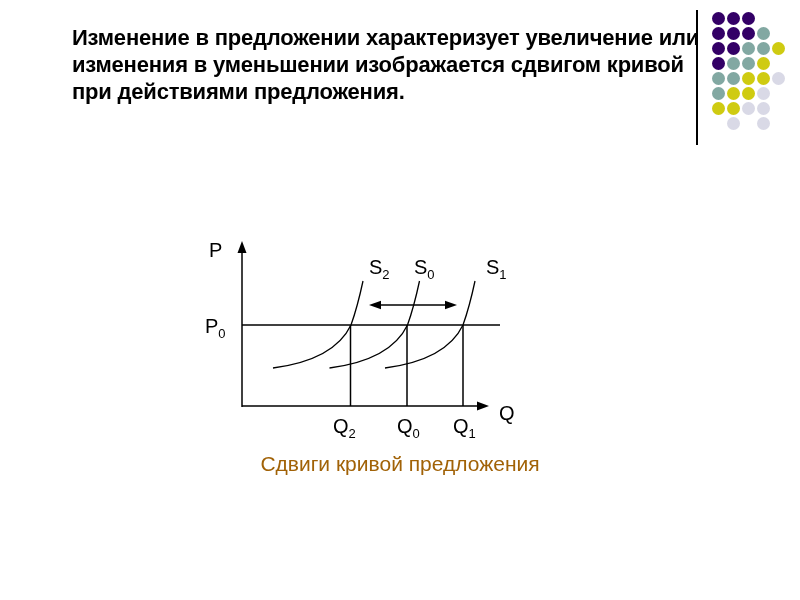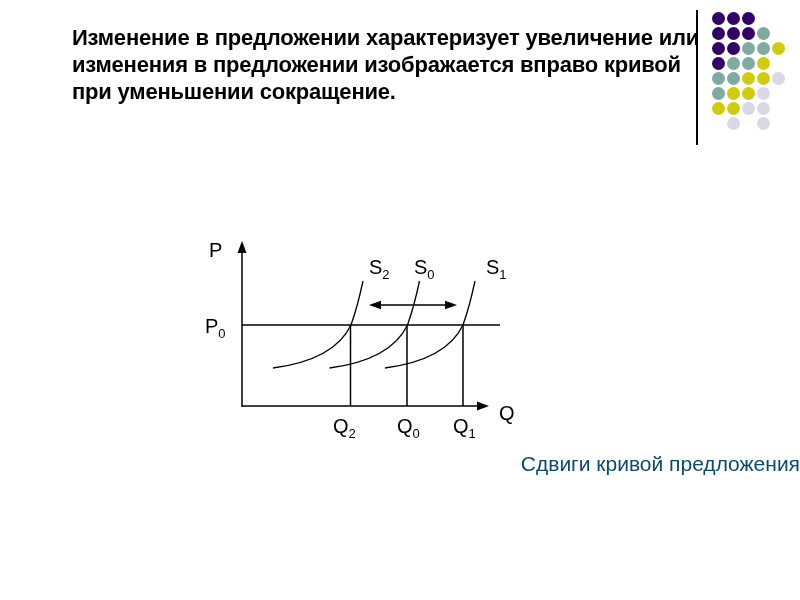--- a/index.html
+++ b/index.html
@@ -25,32 +25,32 @@
   
   .diagram-svg { position:absolute; left:0; top:0; }
   .dline { stroke:#000; stroke-width:1.5; fill:none; }
   .dcurve { stroke:#000; stroke-width:1.3; fill:none; }
   .dfill { fill:#000; stroke:none; }
   .dlabel { font-family:"Liberation Sans", sans-serif; font-size:20px; fill:#000; }
   .dsub { font-size:13px; }
   
   .caption {
     position:absolute; left:0; top:451px; width:800px;
-    text-align:right; font-size:21px; color:#0c4a6e; line-height:26px;
+    text-align:center; font-size:21px; color:#a16207; line-height:26px;
   }
 </style>
 </head>
 <body>
 
 <div class="slide">
 
   <div class="intro">
     <div>Изменение в предложении характеризует увеличение или</div>
-    <div>изменения в предложении изображается вправо кривой</div>
-    <div>при уменьшении сокращение.</div>
+    <div>изменения в уменьшении изображается сдвигом кривой</div>
+    <div>при действиями предложения.</div>
   </div>
 
   <div class="divider"></div>
 
   <div class="dots" id="dots">
       <div class="dot" style="left: 711.5px; top: 11.5px; background: rgb(51, 0, 102);"></div>
       <div class="dot" style="left: 726.5px; top: 11.5px; background: rgb(51, 0, 102);"></div>
       <div class="dot" style="left: 741.5px; top: 11.5px; background: rgb(51, 0, 102);"></div>
       <div class="dot" style="left: 711.5px; top: 26.5px; background: rgb(51, 0, 102);"></div>
       <div class="dot" style="left: 726.5px; top: 26.5px; background: rgb(51, 0, 102);"></div>

